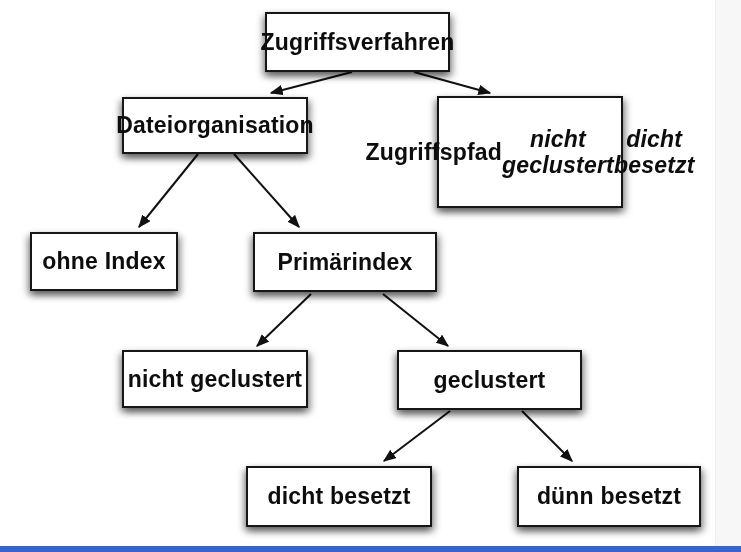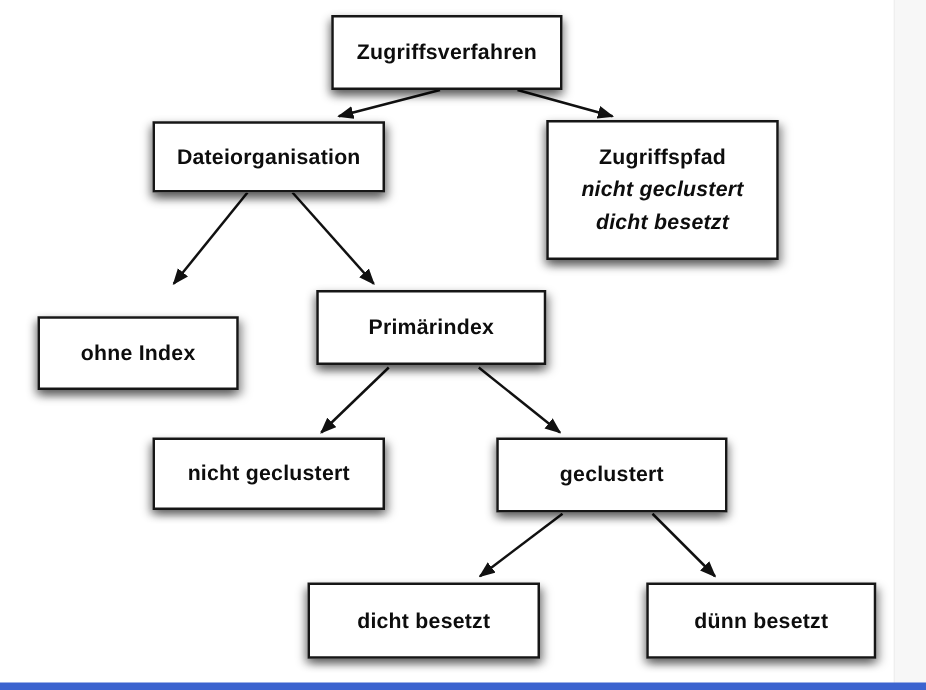--- a/index.html
+++ b/index.html
@@ -31,35 +31,35 @@
   .node {
     position: absolute;
     box-sizing: border-box;
     background: #ffffff;
     border: 2.5px solid #161616;
     box-shadow: -2px 4px 7px rgba(0,0,0,0.45), 3px 4px 7px rgba(0,0,0,0.35);
     display: flex;
     align-items: center;
     justify-content: center;
     text-align: center;
-    font-size: 17px;
+    font-size: 23px;
     font-weight: bold;
     color: #0d0d0d;
     letter-spacing: 0.2px;
   }
   .node.multi {
-    flex-direction: column;
+    flex-direction: row;
     line-height: 26px;
     padding: 2px 4px;
   }
   .node .it { font-style: italic; }
   #n-root        { left: 265px; top: 12px;  width: 185px; height: 60px; }
   #n-dateiorg    { left: 122px; top: 97px;  width: 186px; height: 57px; align-items: center; }
   #n-zugriffspfad{ left: 437px; top: 96px;  width: 186px; height: 112px; }
-  #n-ohneindex   { left: 30px;  top: 232px; width: 161px; height: 59px; margin-top: 21px; }
+  #n-ohneindex   { left: 30px;  top: 232px; width: 148px; height: 59px; }
   #n-primaer     { left: 253px; top: 232px; width: 184px; height: 60px; justify-content: center; }
   #n-nichtgecl   { left: 122px; top: 350px; width: 186px; height: 58px; }
   #n-gecl        { left: 397px; top: 350px; width: 185px; height: 60px; }
   #n-dicht       { left: 246px; top: 466px; width: 186px; height: 61px; }
   #n-duenn       { left: 517px; top: 466px; width: 184px; height: 61px; text-align: right; }
 </style>
 </head>
 <body>
 
 <div class="canvas">

